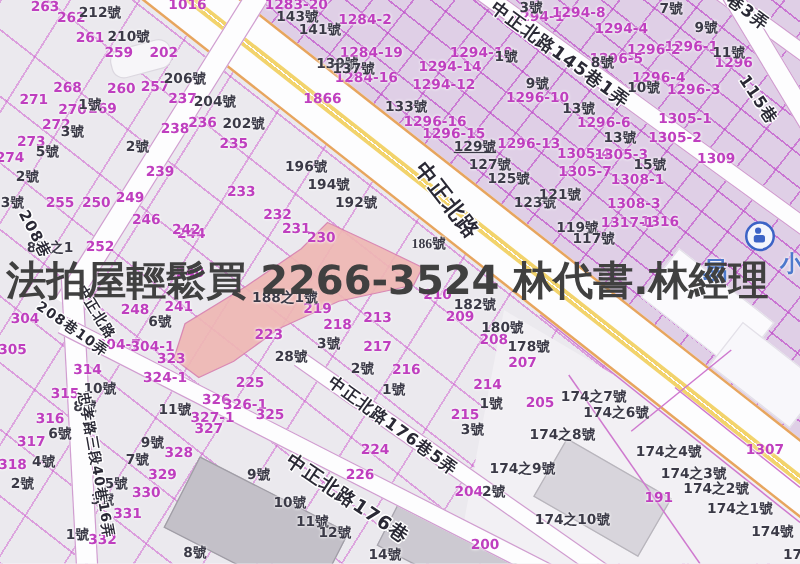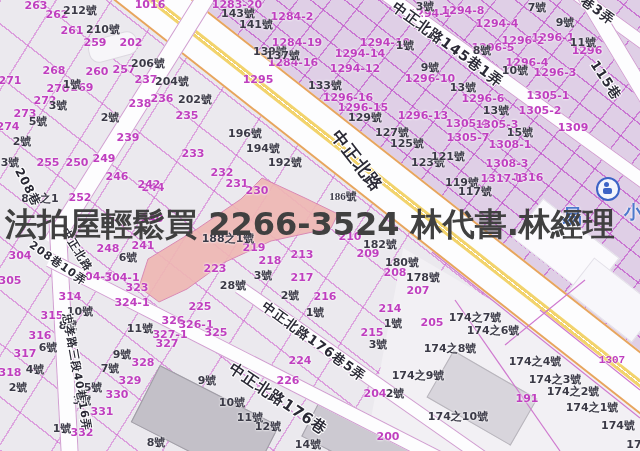--- a/index.html
+++ b/index.html
@@ -87,21 +87,21 @@
       <span class="lbl p" style="left: 72px; top: 30px; transform: translate(-50%, -50%);">261</span>
       <span class="lbl p" style="left: 95px; top: 42px; transform: translate(-50%, -50%);">259</span>
       <span class="lbl p" style="left: 131px; top: 42px; transform: translate(-50%, -50%);">202</span>
       <span class="lbl p" style="left: 54px; top: 70px; transform: translate(-50%, -50%);">268</span>
       <span class="lbl p" style="left: 97px; top: 71px; transform: translate(-50%, -50%);">260</span>
       <span class="lbl p" style="left: 124px; top: 69px; transform: translate(-50%, -50%);">257</span>
       <span class="lbl p" style="left: 146px; top: 79px; transform: translate(-50%, -50%);">237</span>
       <span class="lbl p" style="left: 140px; top: 103px; transform: translate(-50%, -50%);">238</span>
       <span class="lbl p" style="left: 162px; top: 98px; transform: translate(-50%, -50%);">236</span>
       <span class="lbl p" style="left: 187px; top: 115px; transform: translate(-50%, -50%);">235</span>
-      <span class="lbl p" style="left: 10px; top: 80px; transform: translate(-50%, -50%);">271</span>
+      <span class="lbl p" style="left: 27px; top: 80px; transform: translate(-50%, -50%);">271</span>
       <span class="lbl p" style="left: 58px; top: 88px; transform: translate(-50%, -50%);">270</span>
       <span class="lbl p" style="left: 82px; top: 87px; transform: translate(-50%, -50%);">269</span>
       <span class="lbl p" style="left: 45px; top: 100px; transform: translate(-50%, -50%);">272</span>
       <span class="lbl p" style="left: 25px; top: 113px; transform: translate(-50%, -50%);">273</span>
       <span class="lbl p" style="left: 8px; top: 126px; transform: translate(-50%, -50%);">274</span>
       <span class="lbl p" style="left: 128px; top: 137px; transform: translate(-50%, -50%);">239</span>
       <span class="lbl p" style="left: 48px; top: 162px; transform: translate(-50%, -50%);">255</span>
       <span class="lbl p" style="left: 77px; top: 162px; transform: translate(-50%, -50%);">250</span>
       <span class="lbl p" style="left: 104px; top: 158px; transform: translate(-50%, -50%);">249</span>
       <span class="lbl p" style="left: 117px; top: 176px; transform: translate(-50%, -50%);">246</span>
@@ -148,25 +148,25 @@
       <span class="lbl p" style="left: 325px; top: 296px; transform: translate(-50%, -50%);">216</span>
       <span class="lbl p" style="left: 390px; top: 308px; transform: translate(-50%, -50%);">214</span>
       <span class="lbl p" style="left: 372px; top: 332px; transform: translate(-50%, -50%); text-align: center;">215</span>
       <span class="lbl p" style="left: 368px; top: 253px; transform: translate(-50%, -50%);">209</span>
       <span class="lbl p" style="left: 395px; top: 272px; transform: translate(-50%, -50%);">208</span>
       <span class="lbl p" style="left: 418px; top: 290px; transform: translate(-50%, -50%);">207</span>
       <span class="lbl p" style="left: 432px; top: 322px; transform: translate(-50%, -50%);">205</span>
       <span class="lbl p" style="left: 375px; top: 393px; transform: translate(-50%, -50%);">204</span>
       <span class="lbl p" style="left: 388px; top: 436px; transform: translate(-50%, -50%);">200</span>
       <span class="lbl p" style="left: 527px; top: 398px; transform: translate(-50%, -50%);">191</span>
-      <span class="lbl p" style="left: 612px; top: 360px; transform: translate(-50%, -50%); font-family: Liberation Mono, monospace;">1307</span>
+      <span class="lbl p" style="left: 612px; top: 360px; transform: translate(-50%, -50%);">1307</span>
       <span class="lbl p" style="left: 573px; top: 127px; transform: translate(-50%, -50%);">1309</span>
       <span class="lbl p" style="left: 528px; top: 177px; transform: translate(-50%, -50%);">1316</span>
       <span class="lbl p" style="left: 502px; top: 178px; transform: translate(-50%, -50%);">1317-1</span>
-      <span class="lbl p" style="left: 258px; top: 79px; transform: translate(-50%, -50%);">1295</span>
+      <span class="lbl p" style="left: 258px; top: 79px; transform: translate(-50%, -50%);">1866</span>
       <span class="lbl p" style="left: 237px; top: 4px; transform: translate(-50%, -50%);">1283-20</span>
       <span class="lbl p" style="left: 292px; top: 16px; transform: translate(-50%, -50%);">1284-2</span>
       <span class="lbl p" style="left: 297px; top: 42px; transform: translate(-50%, -50%);">1284-19</span>
       <span class="lbl p" style="left: 293px; top: 62px; transform: translate(-50%, -50%);">1284-16</span>
       <span class="lbl p" style="left: 430px; top: 13px; transform: translate(-50%, -50%);">1294-1</span>
       <span class="lbl p" style="left: 463px; top: 10px; transform: translate(-50%, -50%);">1294-8</span>
       <span class="lbl p" style="left: 497px; top: 23px; transform: translate(-50%, -50%);">1294-4</span>
       <span class="lbl p" style="left: 385px; top: 42px; transform: translate(-50%, -50%);">1294-10</span>
       <span class="lbl p" style="left: 360px; top: 53px; transform: translate(-50%, -50%);">1294-14</span>
       <span class="lbl p" style="left: 355px; top: 68px; transform: translate(-50%, -50%);">1294-12</span>
@@ -228,21 +228,21 @@
       <span class="lbl h" style="left: 250px; top: 417px; transform: translate(-50%, -50%);">11號</span>
       <span class="lbl h" style="left: 268px; top: 426px; transform: translate(-50%, -50%);">12號</span>
       <span class="lbl h" style="left: 308px; top: 444px; transform: translate(-50%, -50%);">14號</span>
       <span class="lbl h" style="left: 156px; top: 442px; transform: translate(-50%, -50%);">8號</span>
       <span class="lbl h" style="left: 395px; top: 393px; transform: translate(-50%, -50%);">2號</span>
       <span class="lbl h" style="left: 238px; top: 13px; transform: translate(-50%, -50%);">143號</span>
       <span class="lbl h" style="left: 256px; top: 24px; transform: translate(-50%, -50%);">141號</span>
       <span class="lbl h" style="left: 270px; top: 38px; transform: translate(-50%, -50%); margin-top: 13px;">139號</span>
       <span class="lbl h" style="left: 283px; top: 55px; transform: translate(-50%, -50%);">137號</span>
       <span class="lbl h" style="left: 325px; top: 85px; transform: translate(-50%, -50%);">133號</span>
-      <span class="lbl h" style="left: 365px; top: 117px; transform: translate(-50%, -50%);">129號</span>
+      <span class="lbl h" style="left: 380px; top: 117px; transform: translate(-50%, -50%); text-decoration: underline;">129號</span>
       <span class="lbl h" style="left: 392px; top: 132px; transform: translate(-50%, -50%);">127號</span>
       <span class="lbl h" style="left: 407px; top: 143px; transform: translate(-50%, -50%);">125號</span>
       <span class="lbl h" style="left: 428px; top: 162px; transform: translate(-50%, -50%);">123號</span>
       <span class="lbl h" style="left: 448px; top: 156px; transform: translate(-50%, -50%);">121號</span>
       <span class="lbl h" style="left: 462px; top: 182px; transform: translate(-50%, -50%);">119號</span>
       <span class="lbl h" style="left: 475px; top: 191px; transform: translate(-50%, -50%);">117號</span>
       <span class="lbl h" style="left: 463px; top: 87px; transform: translate(-50%, -50%);">13號</span>
       <span class="lbl h" style="left: 496px; top: 110px; transform: translate(-50%, -50%);">13號</span>
       <span class="lbl h" style="left: 520px; top: 132px; transform: translate(-50%, -50%);">15號</span>
       <span class="lbl h" style="left: 430px; top: 67px; transform: translate(-50%, -50%);">9號</span>

